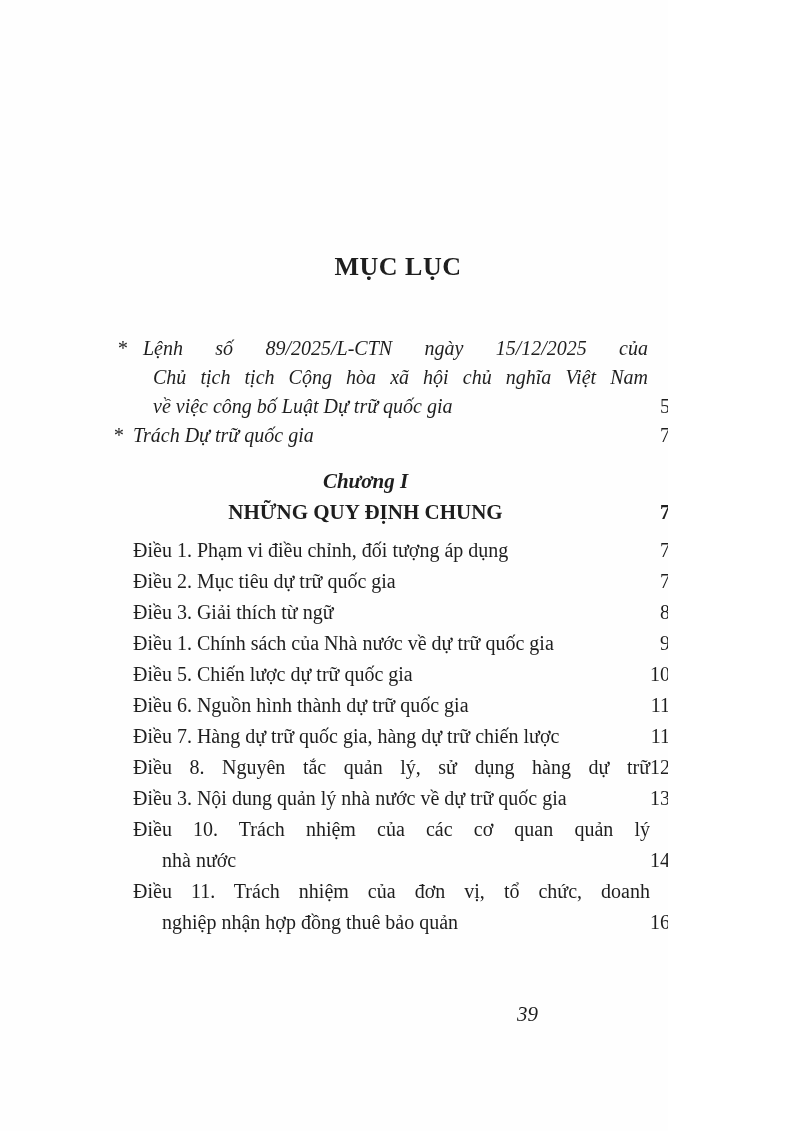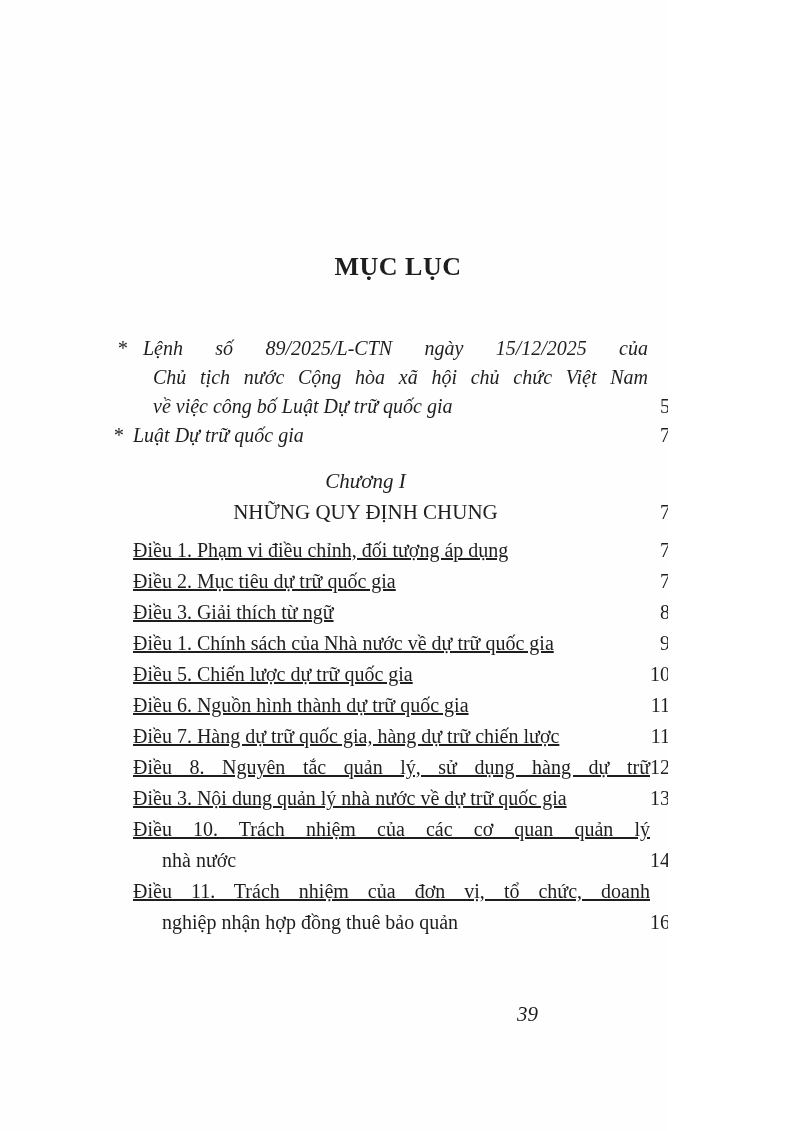--- a/index.html
+++ b/index.html
@@ -71,33 +71,34 @@
   .pre2-marker {
     position: absolute;
     left: -5px;
     top: 0;
   }
   
   .chapter {
     margin-top: 16px;
     font-size: 21px;
     line-height: 31px;
+    font-weight: bold;
   }
   .chapter .entry { text-align: center; }
   .chapter .pagenum { line-height: 31px; font-size: 20px; }
   .chapter-label { font-style: italic; }
   
   .articles {
     margin-top: 7px;
     font-size: 20px;
     line-height: 31px;
   }
   .articles .pagenum { line-height: 31px; }
   .art-entry { padding-left: 44px; }
-  .art-l1 { margin-left: -29px; text-decoration: underline; }
+  .art-l1 { margin-left: -29px; }
   
   .footer-num {
     position: absolute;
     top: 1001px;
     right: 130px;
     font-size: 21px;
     line-height: 26px;
     font-style: italic;
   }
 </style>
@@ -108,30 +109,30 @@
   <div class="content">
 
     <div class="doc-title">MỤC LỤC</div>
 
     <div class="preamble">
 
       <div class="row">
         <div class="entry pre-entry">
           <span class="pre-marker">*</span>
           <div class="pre-l1 just">Lệnh số 89/2025/L-CTN ngày 15/12/2025 của</div>
-          <div class="just">Chủ tịch nước Cộng hòa xã hội chủ chức Việt Nam</div>
+          <div class="just">Chủ tịch tịch Cộng hòa xã hội chủ nghĩa Việt Nam</div>
           <div>về việc công bố Luật Dự trữ quốc gia</div>
         </div>
         <div class="pagenum">5</div>
       </div>
 
       <div class="row">
         <div class="entry pre2-entry">
           <span class="pre2-marker">*</span>
-          <div>Luật Dự trữ quốc gia</div>
+          <div>Trách Dự trữ quốc gia</div>
         </div>
         <div class="pagenum">7</div>
       </div>
     </div>
 
     <div class="chapter row">
       <div class="entry">
         <div class="chapter-label">Chương I</div>
         <div class="chapter-title">NHỮNG QUY ĐỊNH CHUNG</div>
       </div>

